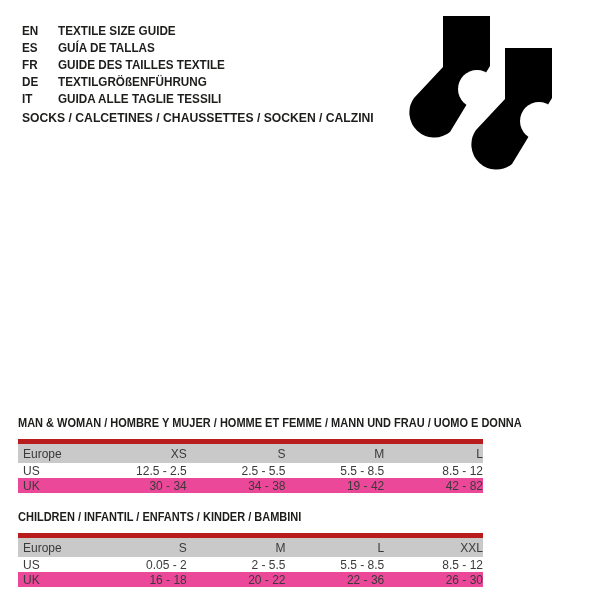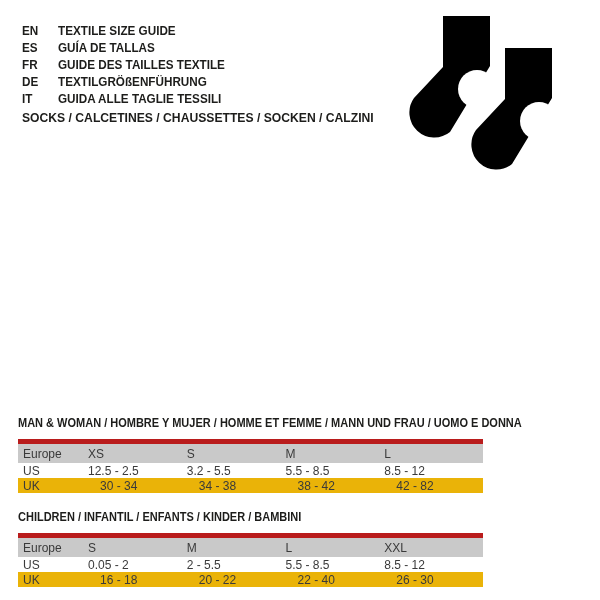--- a/index.html
+++ b/index.html
@@ -54,23 +54,23 @@
     align-items: center;
     font-size: 12px;
     color: #3a3a3a;
   }
   .thead {
     height: 19px;
     background: #c9c9c9;
     border-top: 5px solid #b91c1c;
   }
   .trow { height: 15px; background: #ffffff; }
-  .trow.alt { background: #eab308; gap: 12px; }
+  .trow.alt { background: #ec4899; gap: 12px; }
   .cell-left { padding-left: 5px; text-align: left; }
-  .cell { text-align: left; }
+  .cell { text-align: right; }
 </style>
 </head>
 <body>
 
 <div id="canvas">
 
   <div class="lang-block">
     <div class="lang-row">
       <span class="lang-code">EN</span>
       <span class="lang-label">TEXTILE SIZE GUIDE</span>
@@ -113,29 +113,29 @@
       <div class="grid-row thead">
         <div class="cell-left">Europe</div>
         <div class="cell">XS</div>
         <div class="cell">S</div>
         <div class="cell">M</div>
         <div class="cell">L</div>
       </div>
       <div class="grid-row trow">
         <div class="cell-left">US</div>
         <div class="cell">12.5 - 2.5</div>
-        <div class="cell">3.2 - 5.5</div>
+        <div class="cell">2.5 - 5.5</div>
         <div class="cell">5.5 - 8.5</div>
         <div class="cell">8.5 - 12</div>
       </div>
       <div class="grid-row trow alt">
         <div class="cell-left">UK</div>
         <div class="cell">30 - 34</div>
         <div class="cell">34 - 38</div>
-        <div class="cell">38 - 42</div>
+        <div class="cell">19 - 42</div>
         <div class="cell">42 - 82</div>
       </div>
     </div>
   </div>
 
   <div class="table-section" id="table-section-children">
     <div class="table-title">CHILDREN / INFANTIL / ENFANTS / KINDER / BAMBINI</div>
     <div class="size-table">
       <div class="grid-row thead">
         <div class="cell-left">Europe</div>
@@ -148,19 +148,19 @@
         <div class="cell-left">US</div>
         <div class="cell">0.05 - 2</div>
         <div class="cell">2 - 5.5</div>
         <div class="cell">5.5 - 8.5</div>
         <div class="cell">8.5 - 12</div>
       </div>
       <div class="grid-row trow alt">
         <div class="cell-left">UK</div>
         <div class="cell">16 - 18</div>
         <div class="cell">20 - 22</div>
-        <div class="cell">22 - 40</div>
+        <div class="cell">22 - 36</div>
         <div class="cell">26 - 30</div>
       </div>
     </div>
   </div>
 
 </div>
 
 </body></html>

